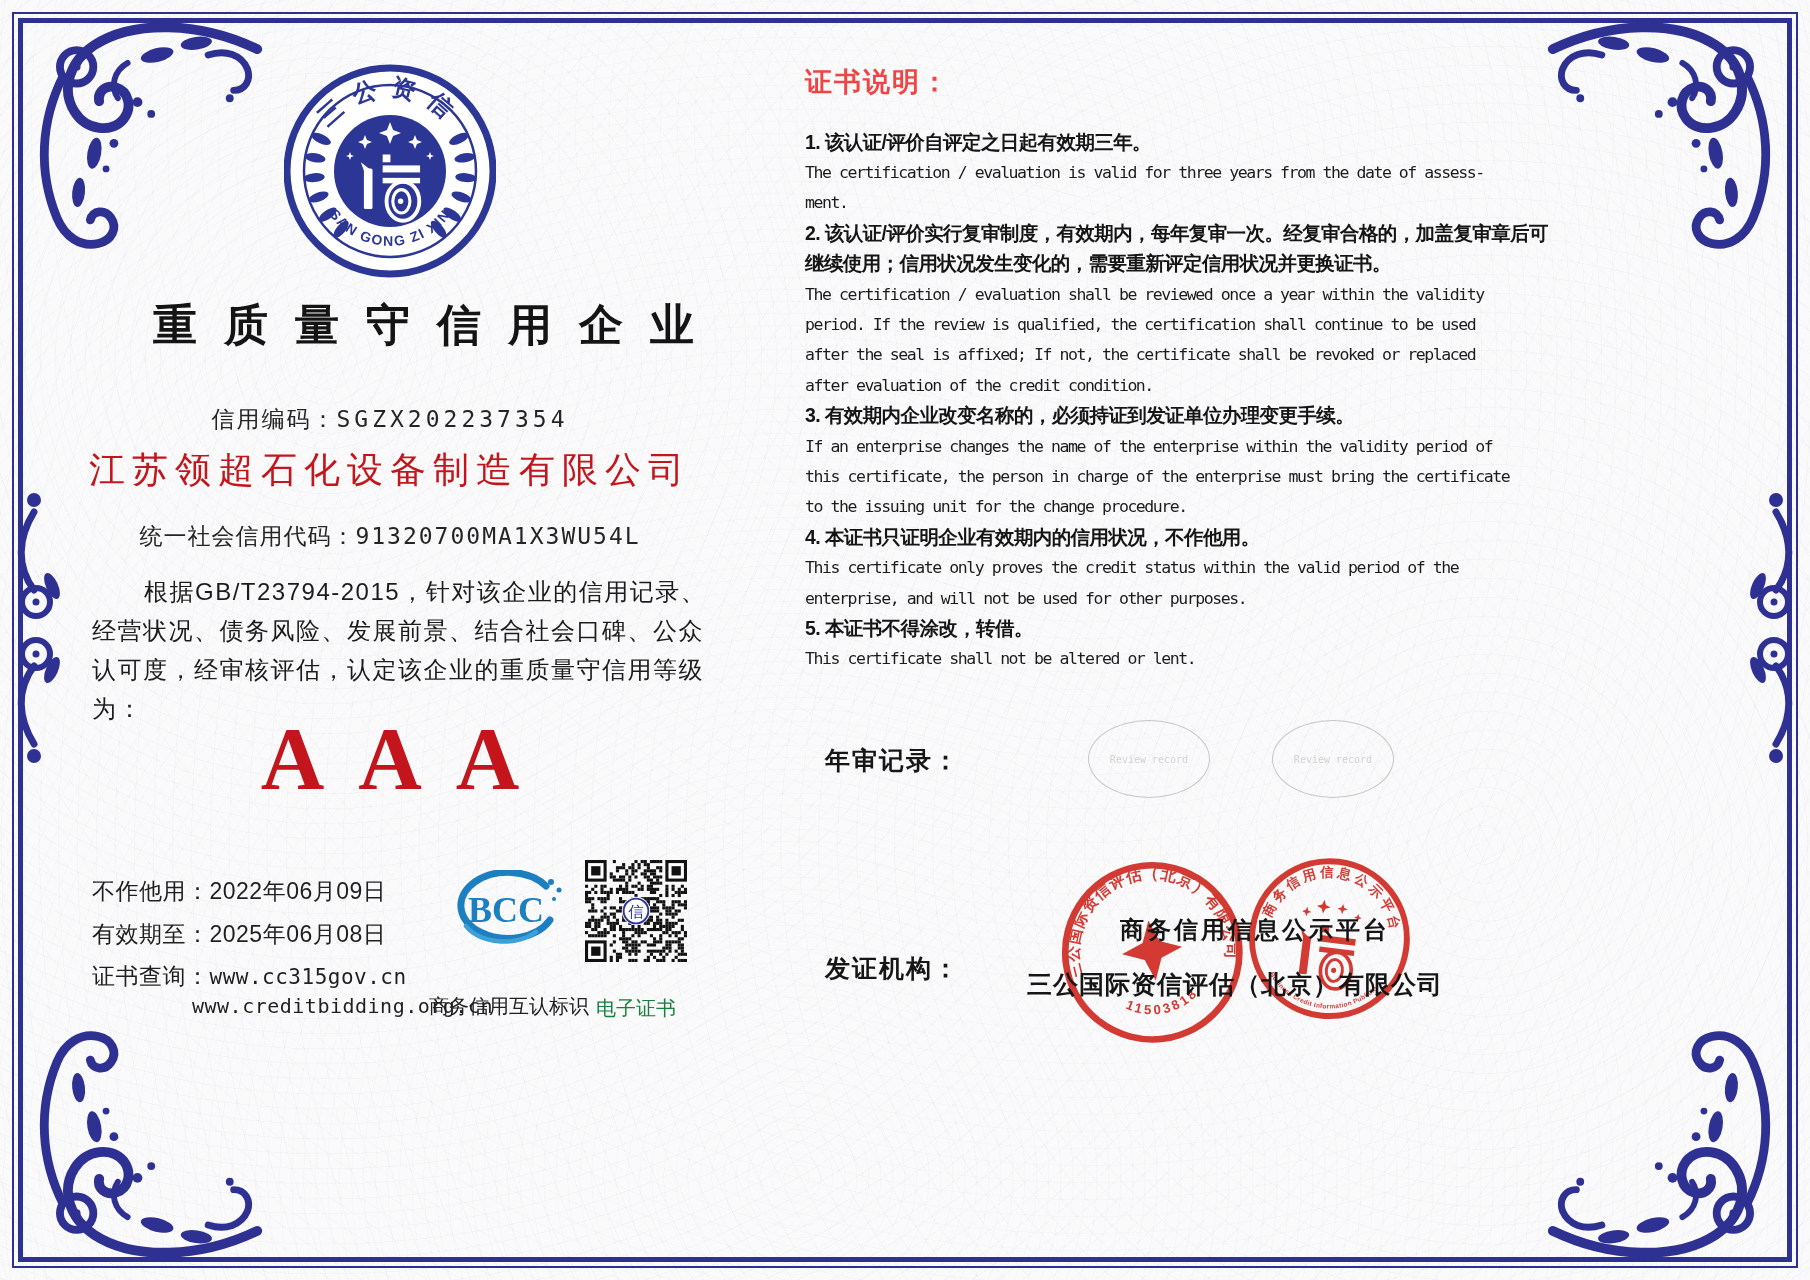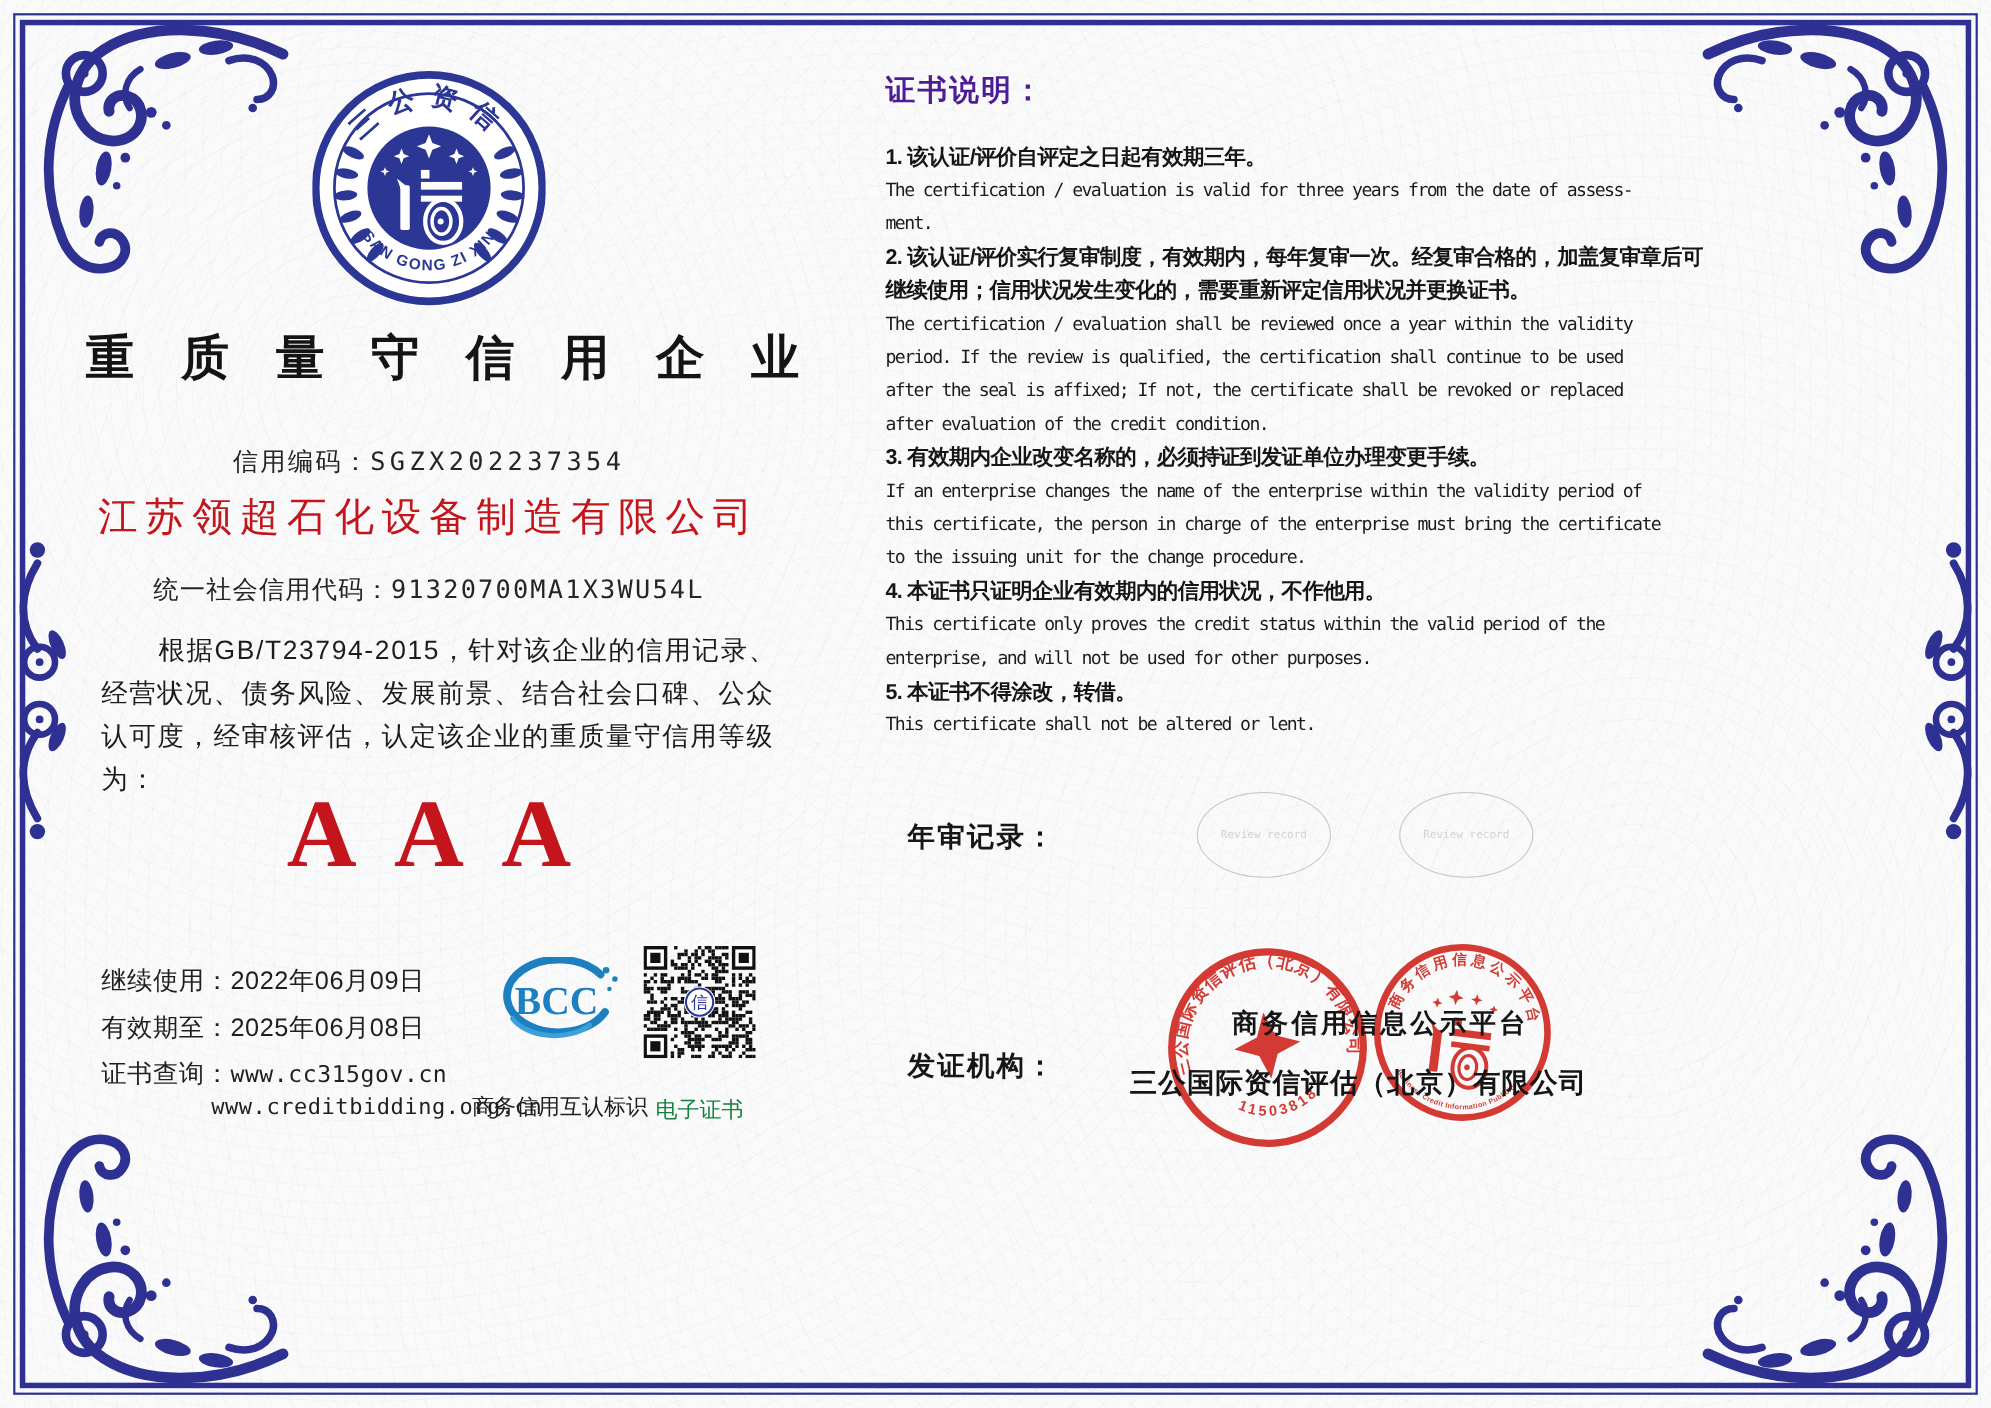--- a/index.html
+++ b/index.html
@@ -20,43 +20,43 @@
   .corner.br{right:4px;bottom:4px;transform:scale(-1,-1);}
   .edge-orn{position:absolute;width:78px;height:320px;}
   .edge-orn.left{left:0px;top:468px;}
   .edge-orn.right{right:0px;top:468px;transform:scaleX(-1);}
 
   .abs{position:absolute;}
   .center{text-align:center;}
 
   
   .emblem{left:284px;top:62px;width:212px;height:226px;}
-  .title{left:78px;top:296px;width:624px;font-family:Liberation Mono, monospace;
-         font-weight:bold;font-size:44px;letter-spacing:8px;color:#141414;white-space:nowrap;}
+  .title{left:78px;top:296px;width:624px;font-family:Liberation Serif, serif;
+         font-weight:bold;font-size:44px;letter-spacing:8px;color:#141414;white-space:nowrap;text-align:right;}
   .code-row{left:80px;top:404px;width:620px;font-size:23px;letter-spacing:2px;color:#252525;}
   .company{left:60px;top:446px;width:660px;font-size:36px;font-weight:normal;letter-spacing:7px;
            color:#c3161c;white-space:nowrap;}
   .uscc-row{left:80px;top:521px;width:620px;font-size:23px;letter-spacing:1px;color:#252525;}
   .statement{left:92px;top:572px;width:616px;font-size:24px;line-height:39px;
              letter-spacing:1.5px;color:#1c1c1c;}
   .stmt-line{white-space:nowrap;}
   .stmt-first{text-indent:52px;}
   .grade{left:80px;top:708px;width:620px;font-family:"Liberation Serif",serif;font-weight:bold;
          font-size:88px;letter-spacing:34px;color:#c4151c;text-indent:34px;}
   .foot-row{font-size:23px;color:#1f1f1f;white-space:nowrap;letter-spacing:0.5px;}
   .fr1{left:92px;top:876px;} .fr2{left:92px;top:919px;} .fr3{left:92px;top:961px;}
   .fr4{left:192px;top:994px;font-family:"DejaVu Sans Mono",monospace;font-size:20px;}
   .foot-row .mono{font-family:"DejaVu Sans Mono",monospace;font-size:21px;}
   .bcc{left:450px;top:870px;width:116px;height:84px;}
   .bcc-label{left:428px;top:993px;width:162px;font-size:20px;color:#202020;}
   .qr{left:585px;top:860px;width:102px;height:102px;}
   .qr-label{left:585px;top:995px;width:102px;font-size:20px;color:#15803d;}
 
   
-  .ins-heading{left:805px;top:64px;font-size:27px;font-weight:bold;color:#4c1d95;letter-spacing:2px;}
+  .ins-heading{left:805px;top:64px;font-size:27px;font-weight:bold;color:#ef4444;letter-spacing:2px;}
   .ins-lines{left:805px;top:127px;width:700px;}
   .ins-line{height:30.4px;display:flex;align-items:center;white-space:nowrap;}
   .ins-line.zh{font-size:19.5px;font-weight:600;letter-spacing:-0.6px;color:#151515;}
   .ins-line.en{font-family:"DejaVu Sans Mono",monospace;font-size:16.5px;
                letter-spacing:-1.45px;color:#1b1b1b;}
   .annual-label{left:825px;top:744px;font-size:25px;font-weight:600;color:#161616;letter-spacing:2px;}
   .oval{position:absolute;width:120px;height:76px;border:1.5px solid #c7c7c7;border-radius:50%;
         display:flex;align-items:center;justify-content:center;}
   .oval span{font-family:"DejaVu Sans Mono",monospace;font-size:10px;color:#d2d2d2;}
   .oval1{left:1088px;top:720px;} .oval2{left:1272px;top:720px;}
@@ -195,21 +195,21 @@
   <div class="abs statement" id="statement">
       <div class="stmt-line stmt-first">根据GB/T23794-2015，针对该企业的信用记录、</div>
       <div class="stmt-line">经营状况、债务风险、发展前景、结合社会口碑、公众</div>
       <div class="stmt-line">认可度，经审核评估，认定该企业的重质量守信用等级</div>
       <div class="stmt-line">为：</div>
     </div>
 
   <div class="abs grade center">AAA</div>
 
   <div class="abs foot-row fr1">
-    <span>继续使用：</span><span>2022年06月09日</span>
+    <span>不作他用：</span><span>2022年06月09日</span>
   </div>
   <div class="abs foot-row fr2">
     <span>有效期至：</span><span>2025年06月08日</span>
   </div>
   <div class="abs foot-row fr3">
     <span>证书查询：</span><span class="mono">www.cc315gov.cn</span>
   </div>
   <div class="abs foot-row fr4">www.creditbidding.org.cn</div>
 
   <svg class="abs bcc" viewBox="0 0 116 84">

